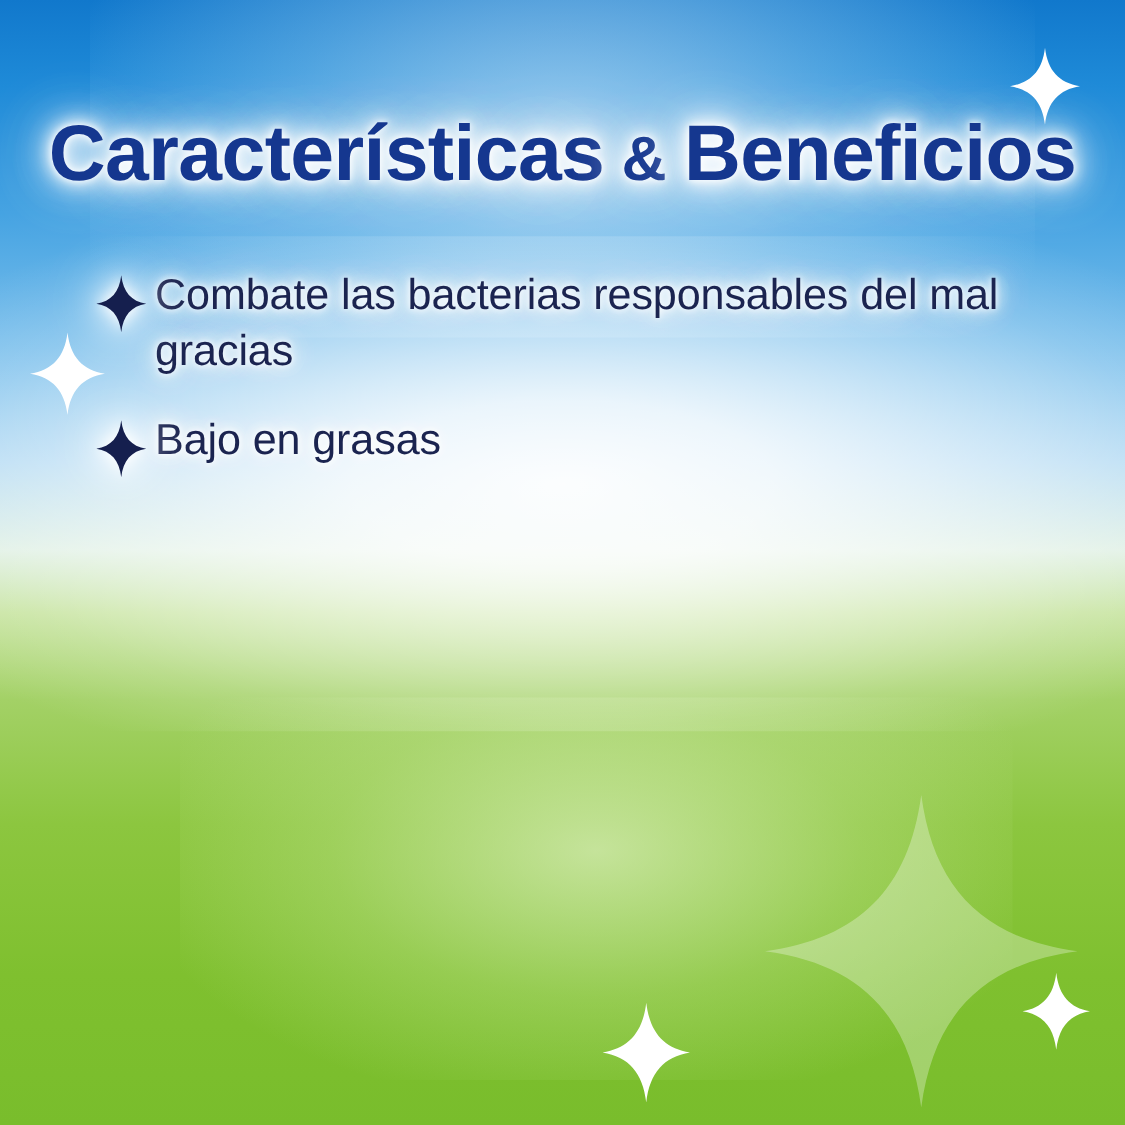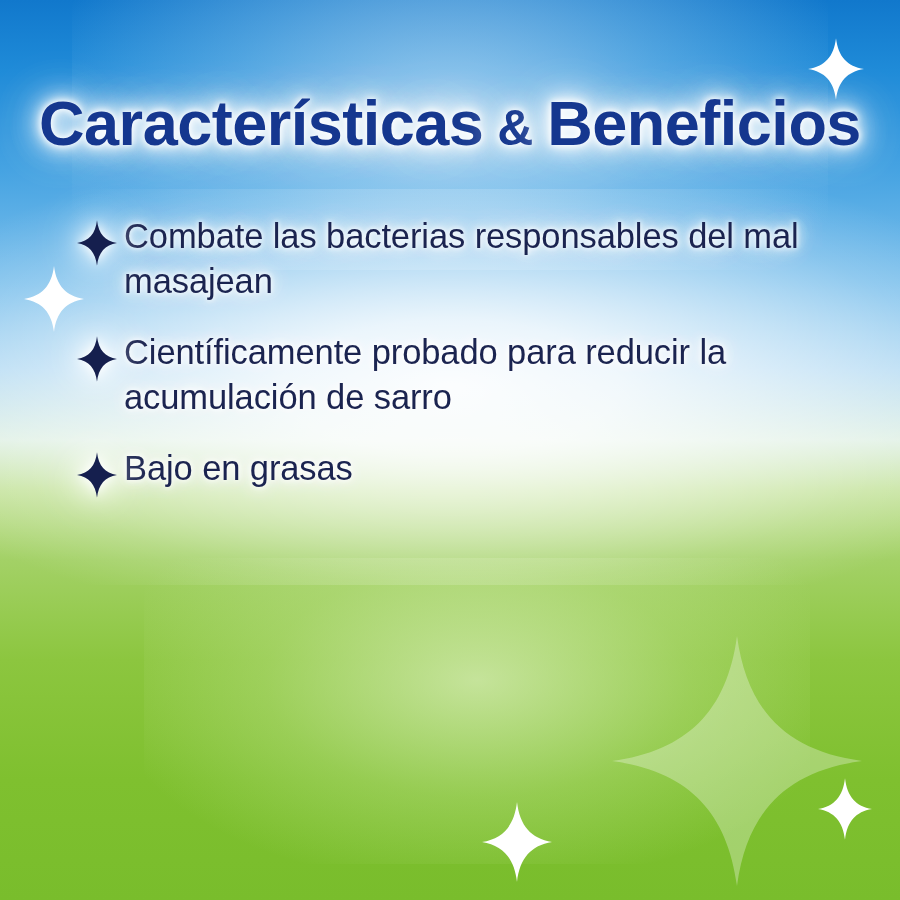--- a/index.html
+++ b/index.html
@@ -282,31 +282,23 @@
     </div>
 
     <ul class="bullet-list">
 
       <li class="bullet-item" data-idx="0">
         <span class="bullet-icon">
           <svg width="40" height="46" viewBox="0 0 100 114" aria-hidden="true">
             <path d="M50 0 C54 34 70 52 100 57 C70 62 54 80 50 114 C46 80 30 62 0 57 C30 52 46 34 50 0 Z" fill="#151f4e"></path>
           </svg>
         </span>
-        <span class="bullet-text">Combate las bacterias responsables del mal masajean</span>
+        <span class="bullet-text">Combate las bacterias responsables del mal gracias</span>
       </li>
 
-      <li class="bullet-item" data-idx="1">
-        <span class="bullet-icon">
-          <svg width="40" height="46" viewBox="0 0 100 114" aria-hidden="true">
-            <path d="M50 0 C54 34 70 52 100 57 C70 62 54 80 50 114 C46 80 30 62 0 57 C30 52 46 34 50 0 Z" fill="#151f4e"></path>
-          </svg>
-        </span>
-        <span class="bullet-text">Científicamente probado para reducir la acumulación de sarro</span>
-      </li>
 
 
 
       <li class="bullet-item" data-idx="4">
         <span class="bullet-icon">
           <svg width="40" height="46" viewBox="0 0 100 114" aria-hidden="true">
             <path d="M50 0 C54 34 70 52 100 57 C70 62 54 80 50 114 C46 80 30 62 0 57 C30 52 46 34 50 0 Z" fill="#151f4e"></path>
           </svg>
         </span>
         <span class="bullet-text">Bajo en grasas</span>

